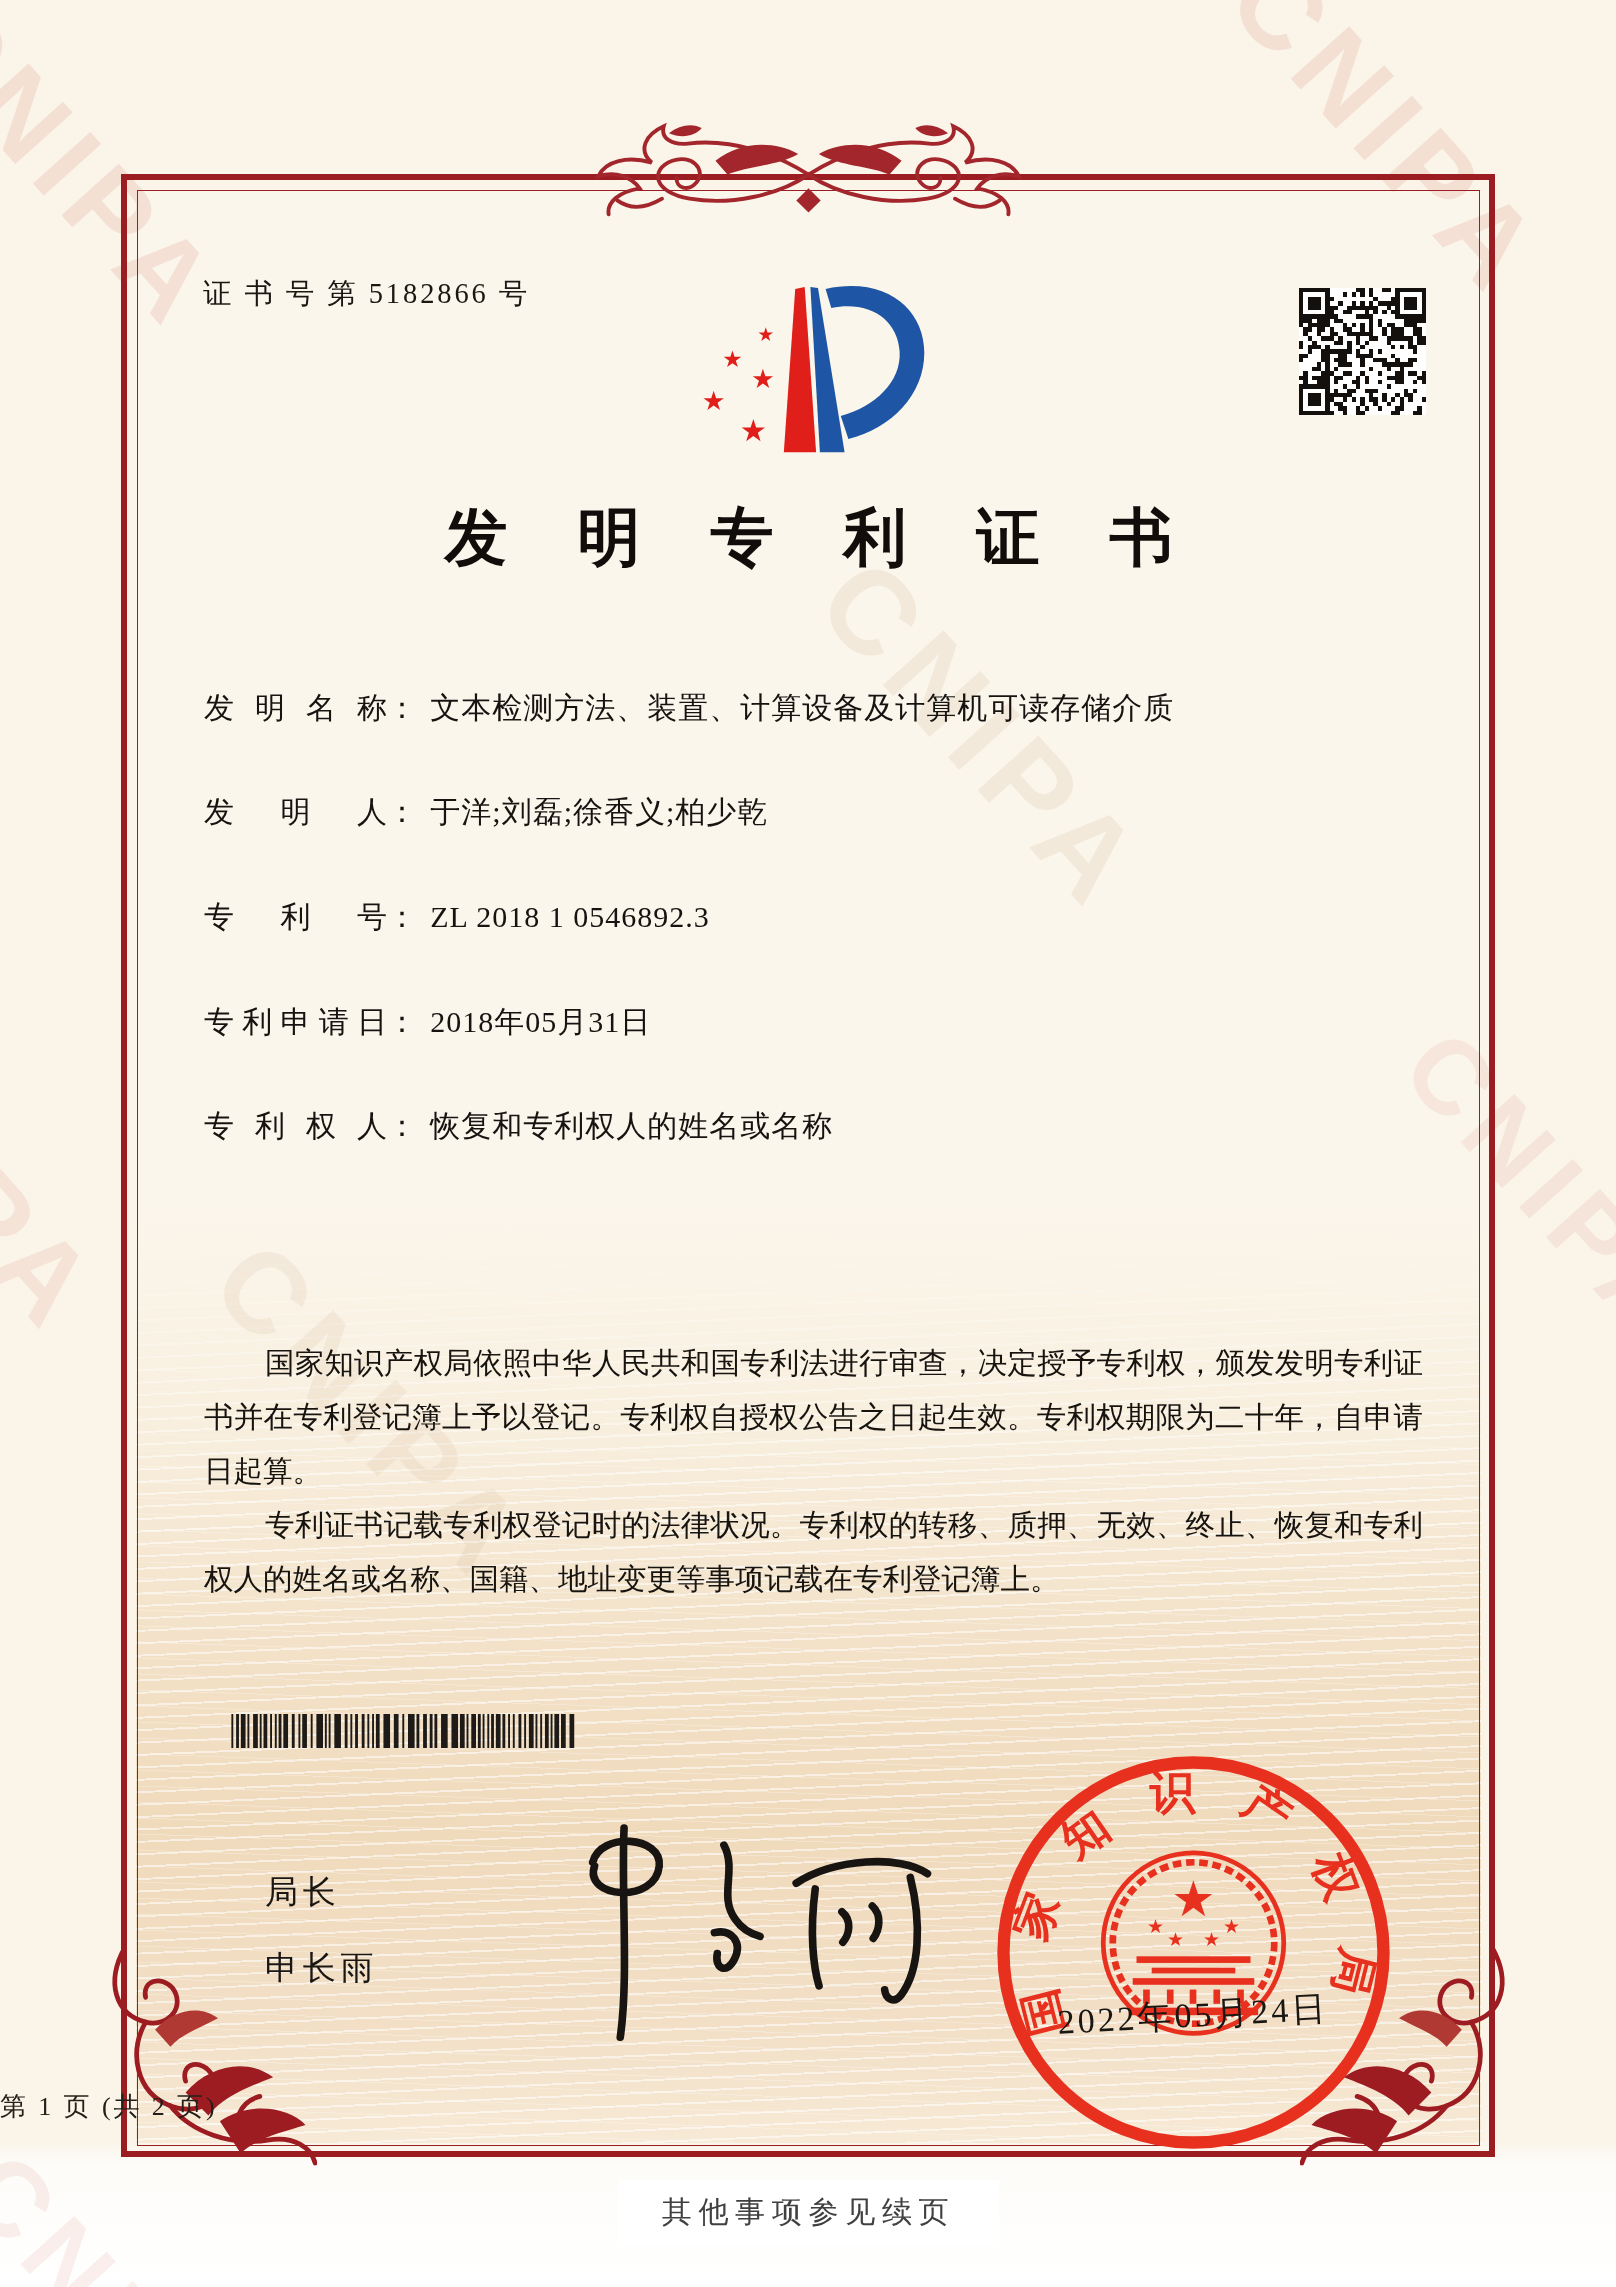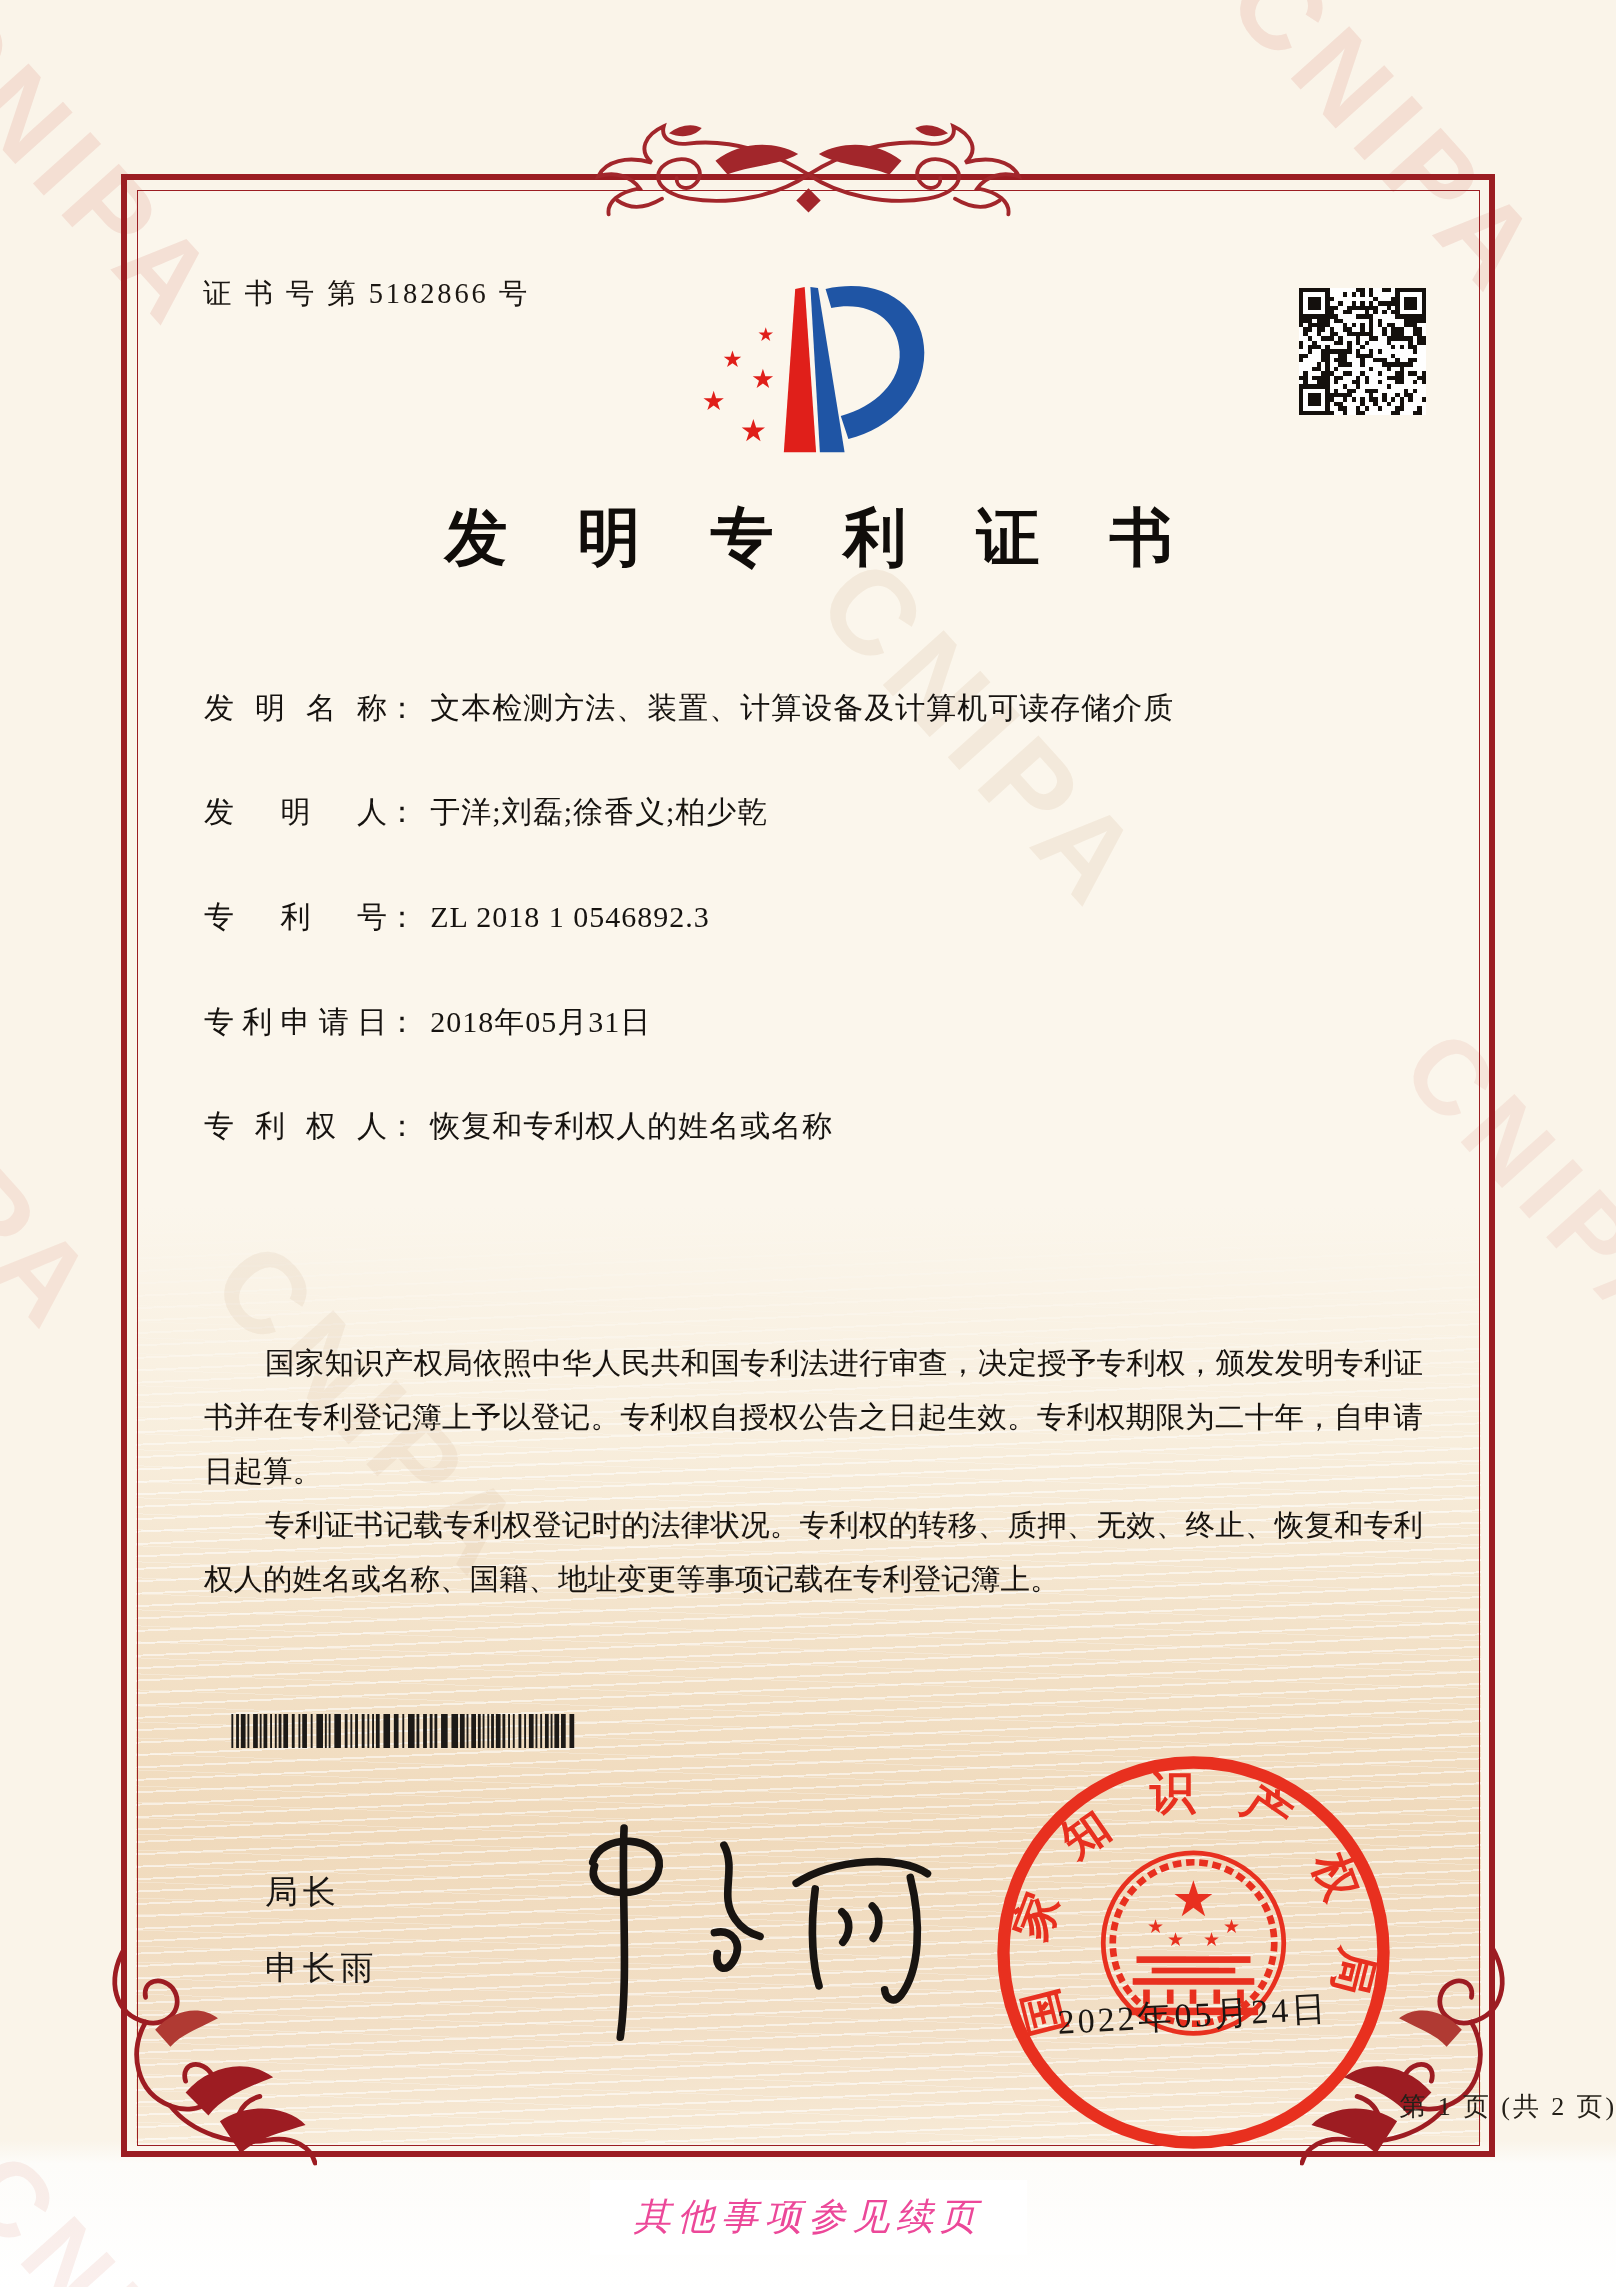--- a/index.html
+++ b/index.html
@@ -36,23 +36,23 @@
   .paras{left:204px;top:1336px;width:1219px;font-size:29.5px;line-height:54px;text-align:justify;z-index:4;}
   .paras p{margin:0;text-indent:61px;}
   
   .barcode{left:228px;top:1714px;z-index:4;}
   .signer{left:240px;font-family:Liberation Serif, serif;font-size:33px;
     letter-spacing:4.8px;color:#191613;z-index:4;margin-left:25px;}
   .sig-svg{left:528px;top:1807px;z-index:4;}
   
   .seal{left:994px;top:1753px;z-index:5;}
   
-  .page-info{left:0;right:0;top:2089px;text-align:right;font-size:26px;letter-spacing:2.9px;color:#242019;z-index:4;}
+  .page-info{left:0;right:0;top:2089px;text-align:left;font-size:26px;letter-spacing:2.9px;color:#242019;z-index:4;}
   .footer-note{left:50%;top:2180px;transform:translateX(-50%);background:#ffffff;
-    padding:12.4px 44px;font-size:37px;letter-spacing:6.7px;color:#ec4899;z-index:6;white-space:nowrap;font-style:italic;}
+    padding:12.4px 44px;font-size:30px;letter-spacing:6.7px;color:#404040;z-index:6;white-space:nowrap;}
   .orn{z-index:3;}
   svg{display:block;}
 </style>
 </head>
 <body>
 
 <div class="page">
 
   <div class="abs inner-bg"></div>
   <div class="abs waves"></div>

